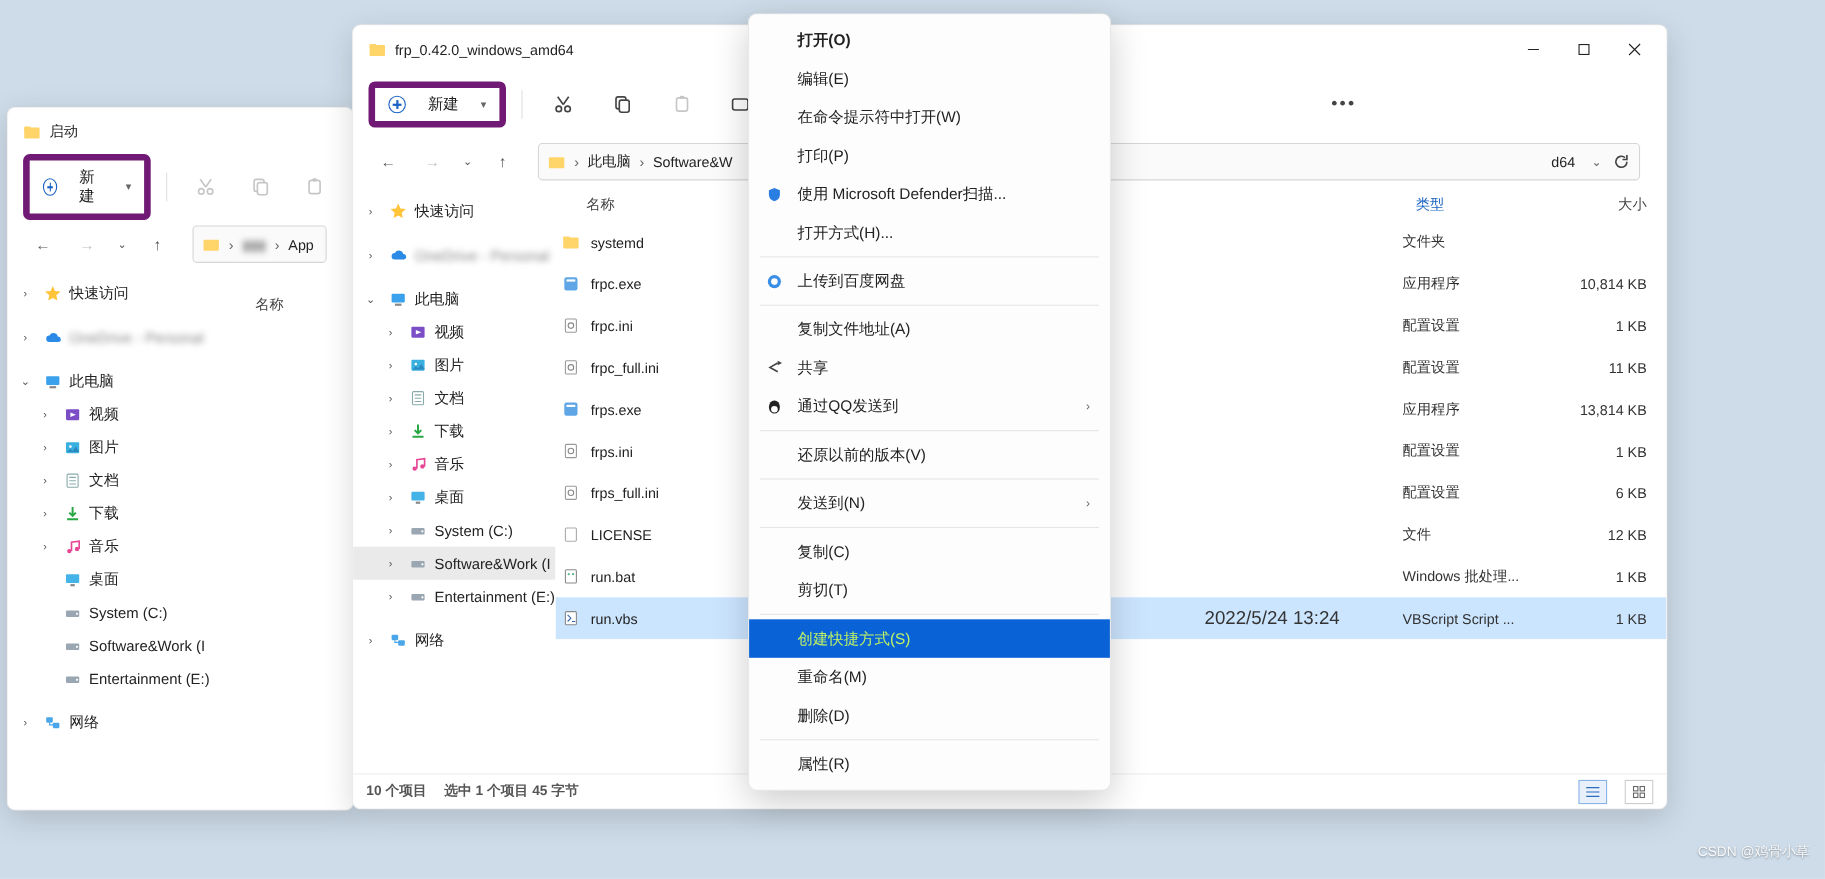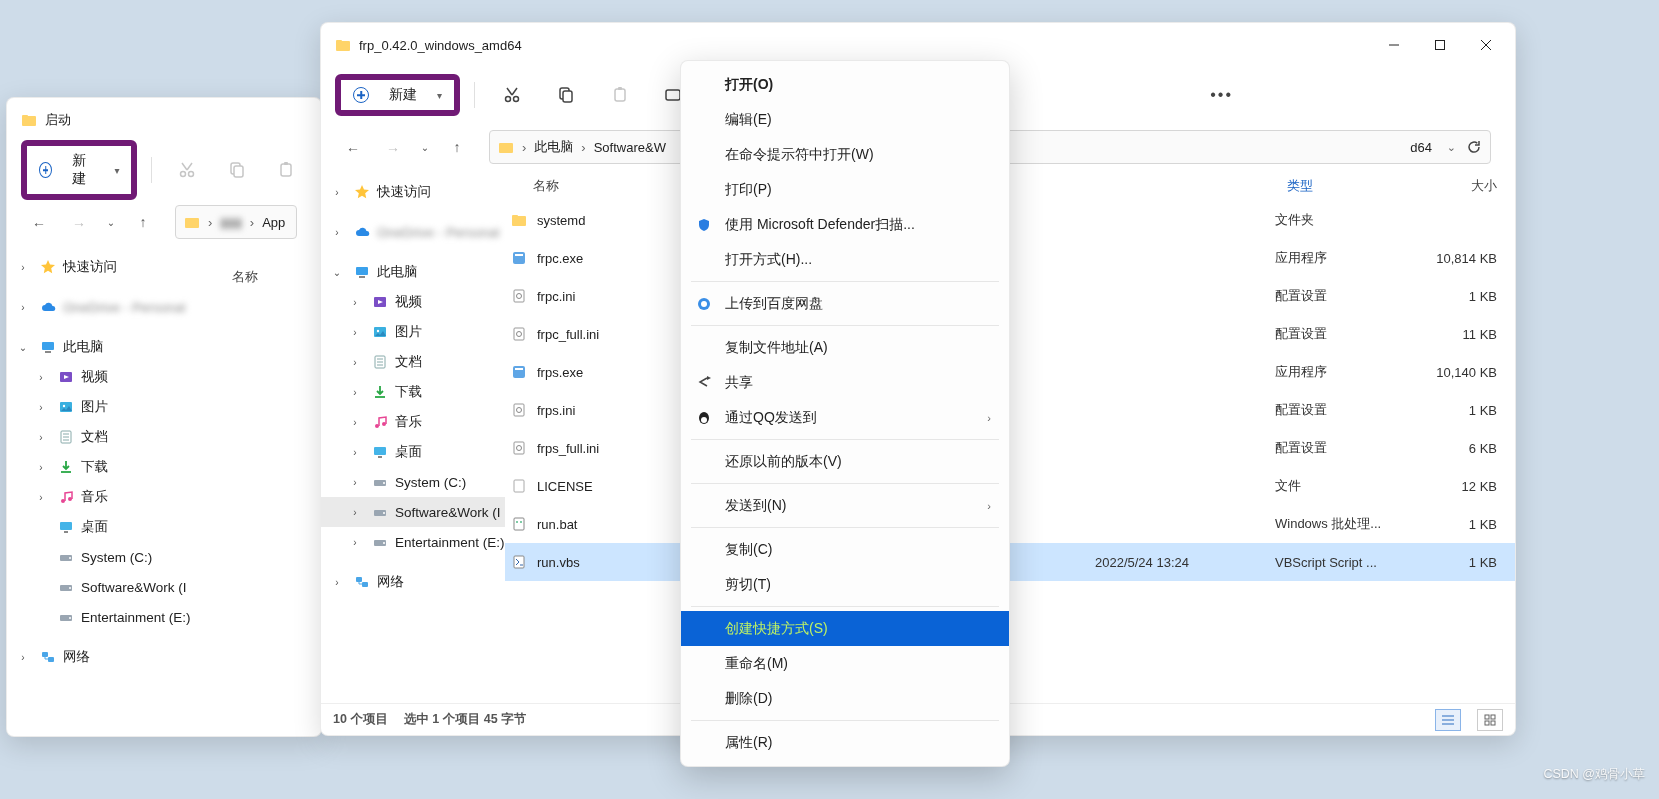--- a/index.html
+++ b/index.html
@@ -42,21 +42,21 @@
 .headers { display:flex; height:30px; align-items:center; font-size:13px; color:#444; border-bottom:0; }
 .headers .col { padding:0 12px; }
 .headers .name { flex:1; padding-left:28px; }
 .headers .date { width:180px; }
 .headers .type { width:140px; color:#1a63c4; }
 .headers .size { width:100px; text-align:right; padding-right:18px;font-family:Liberation Serif, serif; }
 .filelist { flex:1; overflow:hidden; }
 .row { display:flex; align-items:center; height:38px; font-size:13px; color:#222; }
 .row .ic { width:28px; display:flex; justify-content:center; }
 .row .nm { flex:1; padding-left:4px; }
-.row .dt { width:180px; color:#333; font-size:13px; }
+.row .dt { width:180px; color:#333; font-size:17px; }
 .row .tp { width:140px; color:#333; font-size:13px; overflow:hidden; text-overflow:ellipsis; white-space:nowrap; }
 .row .sz { width:100px; text-align:right; padding-right:18px; color:#333; }
 .row:first-child .dt, .row:first-child .sz { color:#333; }
 .row.selected { background:#cce5ff; }
 .statusbar { height:32px; border-top:1px solid #eee; display:flex; align-items:center; padding:0 12px; font-size:12.5px; color:#555; gap:16px;font-weight:bold; }
 .statusbar .spacer { flex:1; }
 .viewbtn { width:26px; height:22px; border:1px solid #ccc; display:flex; align-items:center; justify-content:center; }
 .viewbtn.active { background:#e8f0fb; border-color:#8ab4e8;}
 
 
@@ -562,21 +562,21 @@
           <div class="row">
             <span class="ic">
               <svg width="16" height="16">
                 <rect x="2" y="2" width="12" height="12" rx="2" fill="#5fa6e6"></rect>
                 <rect x="4" y="4" width="8" height="2" fill="#fff"></rect>
               </svg>
             </span>
             <span class="nm">frps.exe</span>
             <span class="dt"></span>
             <span class="tp">应用程序</span>
-            <span class="sz">10,140 KB</span>
+            <span class="sz">13,814 KB</span>
           </div>
           <div class="row">
             <span class="ic">
               <svg width="16" height="16">
                 <rect x="3" y="2" width="10" height="12" rx="1" fill="#fff" stroke="#999"></rect>
                 <circle cx="8" cy="8" r="2.5" fill="none" stroke="#888"></circle>
               </svg>
             </span>
             <span class="nm">frps.ini</span>
             <span class="dt"></span>
@@ -649,21 +649,21 @@
         <svg width="12" height="12">
           <rect x="1" y="1" width="4" height="4" stroke="#666" fill="none"></rect>
           <rect x="7" y="1" width="4" height="4" stroke="#666" fill="none"></rect>
           <rect x="1" y="7" width="4" height="4" stroke="#666" fill="none"></rect>
           <rect x="7" y="7" width="4" height="4" stroke="#666" fill="none"></rect>
         </svg>
       </div>
   </div>
 </div>
 
-<div class="ctxmenu" id="ctxmenu" style="left:680px; top:12px;margin-top:48px;">
+<div class="ctxmenu" id="ctxmenu" style="left:680px; top:12px;">
     <div class="ctxitem bold">
       <span class="ci"></span>
       <span class="label">打开(O)</span>
     </div>
     <div class="ctxitem">
       <span class="ci"></span>
       <span class="label">编辑(E)</span>
     </div>
     <div class="ctxitem">
       <span class="ci"></span>

